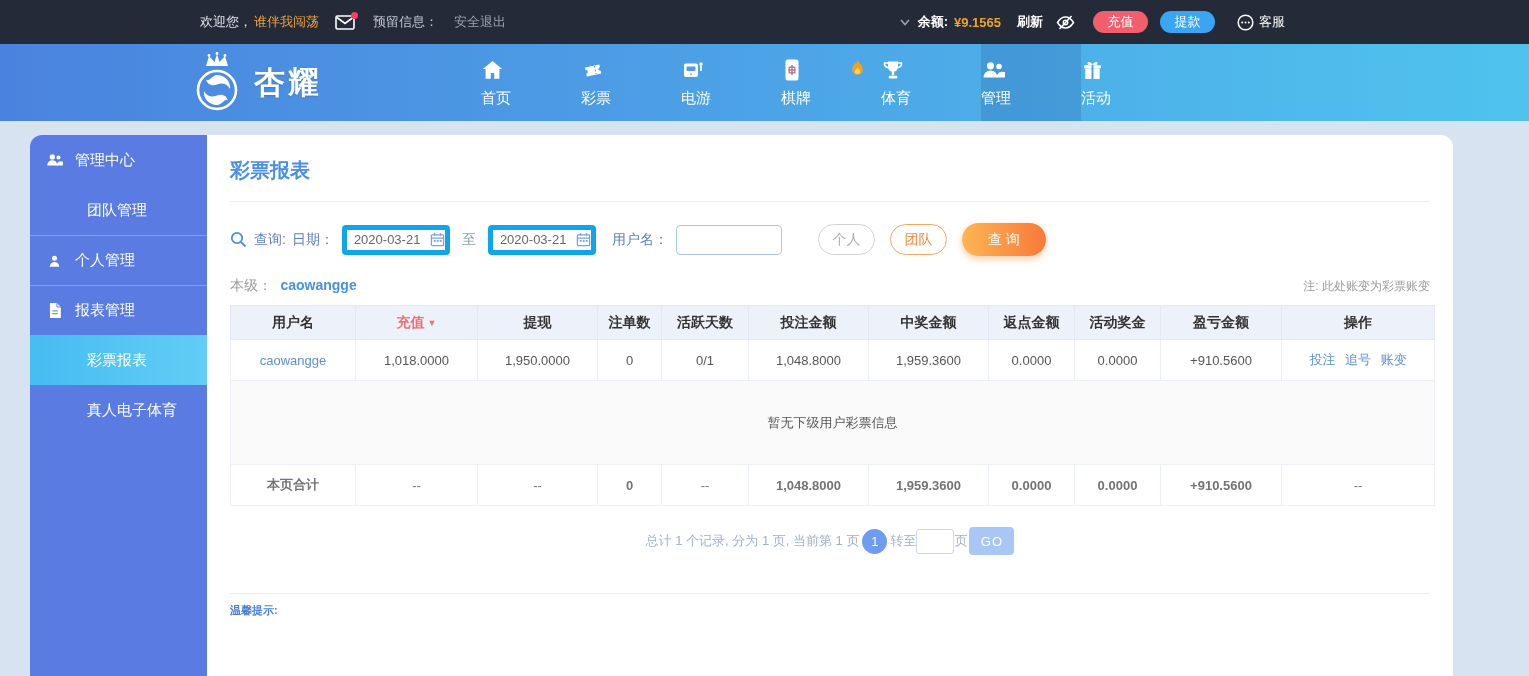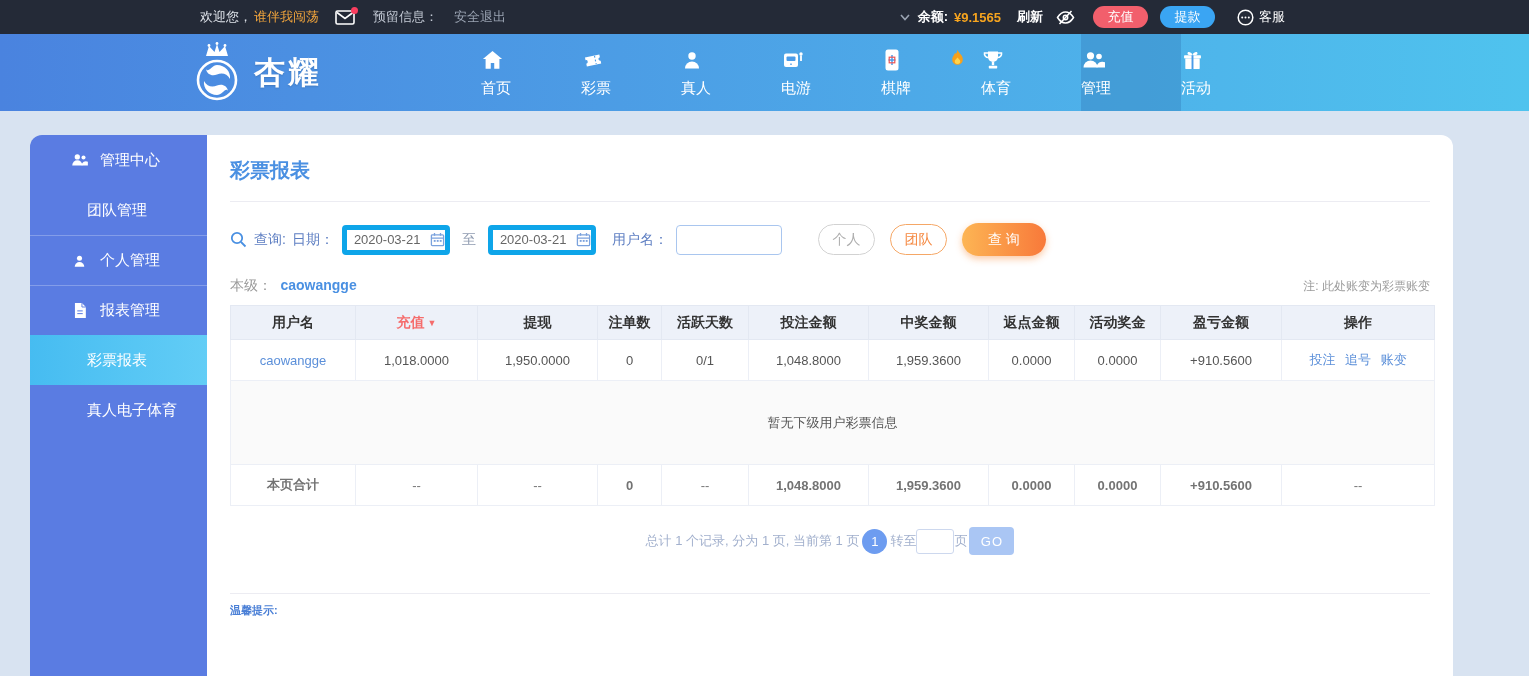--- a/index.html
+++ b/index.html
@@ -1,19 +1,19 @@
 <!DOCTYPE html>
 <html><head>
 <meta charset="utf-8">
 <style>
   * { margin:0; padding:0; box-sizing:border-box; }
   html,body { width:1529px; height:676px; overflow:hidden; font-family:"Liberation Sans","DejaVu Sans",sans-serif; background:#d8e3f1; }
 
   
-  .topbar { height:34px; background:#242a37; display:flex; justify-content:space-between; padding:0 244px 0 200px; font-size:13px; color:#dfe3ea; }
+  .topbar { height:44px; background:#242a37; display:flex; justify-content:space-between; padding:0 244px 0 200px; font-size:13px; color:#dfe3ea; }
   .tb-left, .tb-right { display:flex; align-items:center; }
   .tb-user { color:#f0a43c; margin-left:2px; cursor:pointer; }
   .mail-wrap { position:relative; margin:0 18px 0 16px; cursor:pointer; display:flex; }
   .mail-dot { position:absolute; right:-3px; top:-3px; width:7px; height:7px; border-radius:50%; background:#fa3e5f; }
   .tb-dim { color:#c3c9d4; }
   .tb-logout { color:#9aa3b2; margin-left:16px; cursor:pointer; }
   .tb-chevron { margin-right:8px; display:flex; }
   .tb-bold { font-weight:bold; color:#fff; }
   .tb-balance { font-weight:bold; color:#f6a41f; margin-left:6px; }
   .tb-refresh { font-weight:bold; color:#fff; margin-left:16px; cursor:pointer; }
@@ -29,21 +29,21 @@
   .brand-text { font-size:31px; font-weight:bold; color:#fff; letter-spacing:3px; text-shadow:0 1px 2px rgba(0,0,0,.15); }
   .nav-menu { position:absolute; left:481px; top:0; height:100%; display:flex; list-style:none; }
   .nav-item { position:relative; width:100px; height:100%; display:flex; flex-direction:column; justify-content:center; gap:7px; color:#fff; cursor:pointer; }
   .nav-item.active { background:rgba(20,60,135,.18); }
   .nav-icon { height:24px; display:flex; align-items:center; }
   .nav-label { font-size:15px; }
   .flame { position:absolute; right:15px; top:15px; }
 
   
   .sidebar { position:absolute; left:30px; top:135px; width:177px; bottom:0; background:#5a7ce2; border-radius:12px 0 0 0; }
-  .side-item { height:50px; display:flex; align-items:center; gap:11px; padding-left:40px; color:#fff; font-size:15px; cursor:pointer; }
+  .side-item { height:50px; display:flex; align-items:center; gap:11px; padding-left:15px; color:#fff; font-size:15px; cursor:pointer; }
   .side-item.sub { padding-left:57px; }
   .side-item.bordered { border-top:1px solid rgba(255,255,255,.25); }
   .side-item.active { background:linear-gradient(90deg,#46bcf1,#62cdf6); }
   .side-icon { display:flex; width:19px; justify-content:center; }
 
   
   .card { position:absolute; left:207px; top:135px; width:1246px; bottom:0; background:#fff; border-radius:0 12px 0 0; padding:0 23px; overflow:hidden; }
   .page-title { margin-top:22px; font-size:20px; font-weight:bold; color:#4a90e2; }
   .title-divider { margin-top:17px; border-bottom:1px solid #ececf2; }
 
@@ -158,29 +158,20 @@
     <li class="nav-item">
       <span class="nav-icon">
           <svg width="24" height="22" viewBox="0 0 24 24">
             <g transform="rotate(-12 12 12)">
               <path d="M4 7.5 h16 v3 a2 2 0 0 0 0 4 v3 H4 v-3 a2 2 0 0 0 0-4 z" fill="#fff"></path>
               <line x1="14.5" y1="8" x2="14.5" y2="17" stroke="#4a9be8" stroke-width="1.2" stroke-dasharray="2 2"></line>
             </g>
           </svg>
         </span>
       <span class="nav-label">彩票</span>
-    </li>
-    <li class="nav-item">
-      <span class="nav-icon">
-          <svg width="22" height="22" viewBox="0 0 22 22">
-            <circle cx="11" cy="7" r="3.7" fill="#fff"></circle>
-            <path d="M4 19.5 a7 7 0 0 1 14 0 z" fill="#fff"></path>
-          </svg>
-        </span>
-      <span class="nav-label">真人</span>
     </li>
     <li class="nav-item">
       <span class="nav-icon">
           <svg width="23" height="22" viewBox="0 0 23 22">
             <rect x="3" y="4.5" width="14" height="13.5" rx="2" fill="#fff"></rect>
             <rect x="5.5" y="7.5" width="9" height="4.5" rx="1" fill="#4a9be8"></rect>
             <line x1="10" y1="14.5" x2="10" y2="16" stroke="#4a9be8" stroke-width="1.4"></line>
             <line x1="20" y1="6.5" x2="20" y2="12" stroke="#fff" stroke-width="1.8"></line>
             <circle cx="20" cy="5" r="1.7" fill="#fff"></circle>
           </svg>

